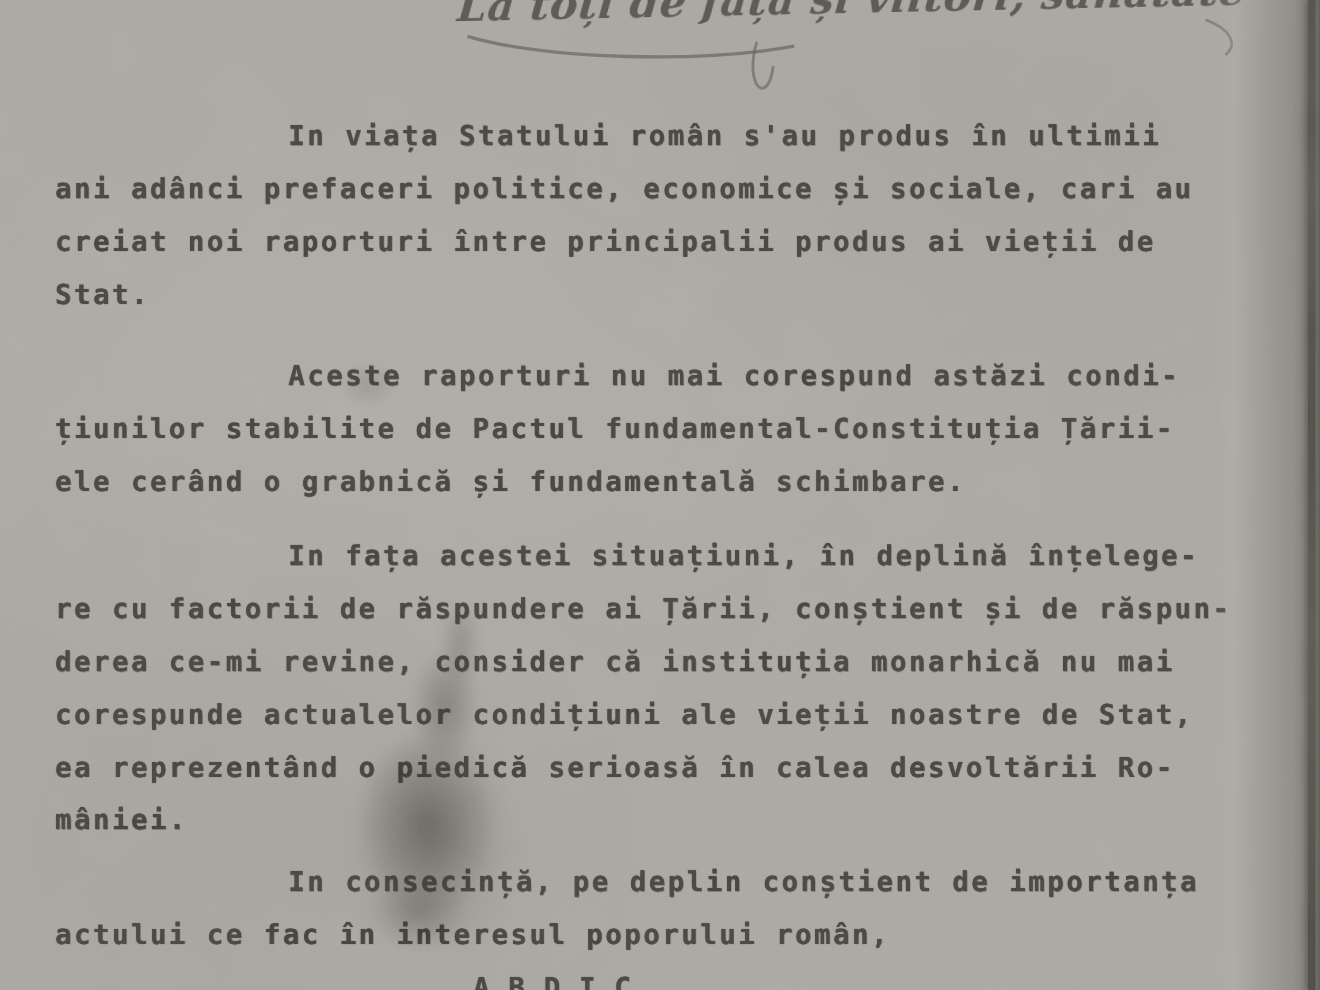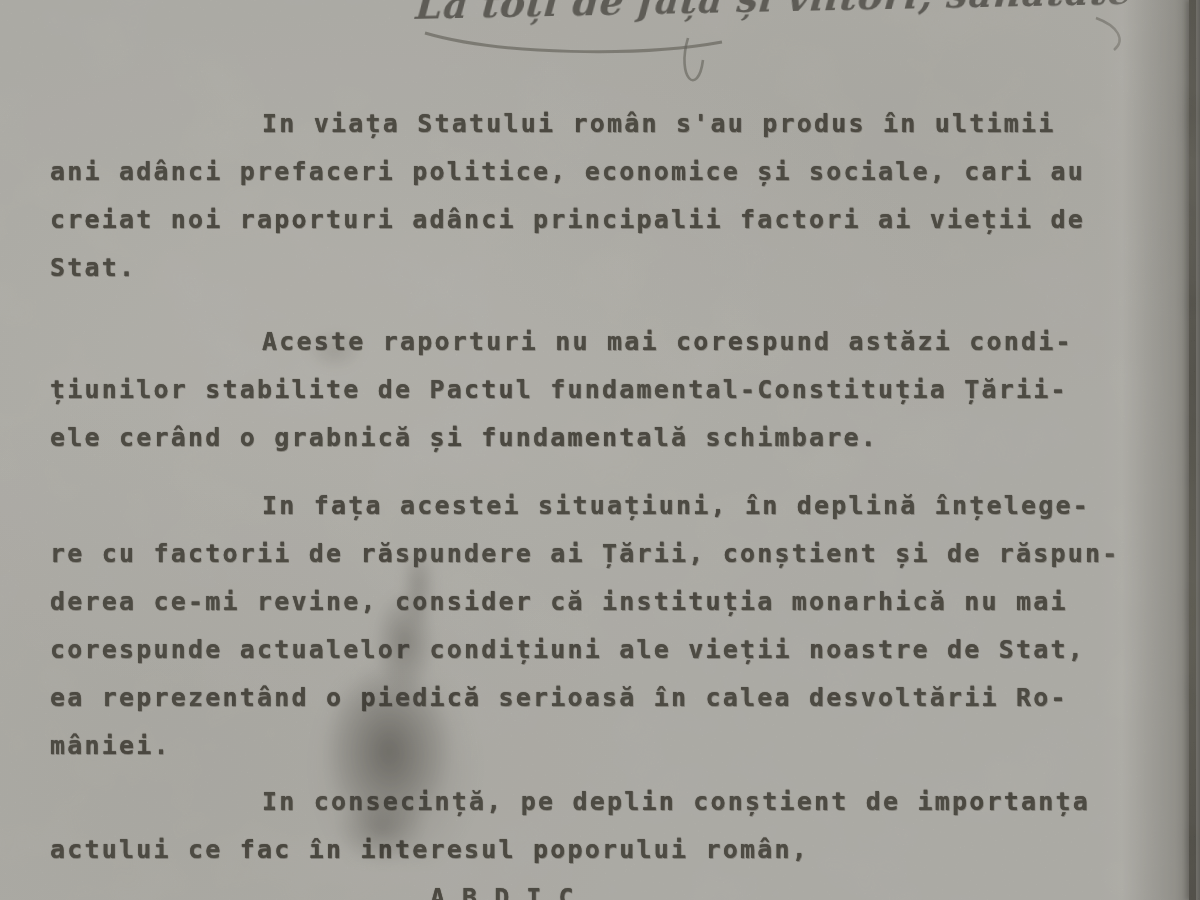--- a/index.html
+++ b/index.html
@@ -133,21 +133,21 @@
 
   <svg class="flourish" width="1200" height="130">
     <path d="M425 33 C 500 55, 640 57, 722 42" fill="none" stroke="#4a4841" stroke-width="3" opacity="0.65"></path>
     <path d="M688 38 C 676 78, 698 98, 703 60" fill="none" stroke="#4a4841" stroke-width="2.6" opacity="0.6"></path>
     <path d="M1096 18 C 1118 26, 1126 40, 1114 50" fill="none" stroke="#4a4841" stroke-width="2.4" opacity="0.55"></path>
   </svg>
 
   <div class="typed">
     <div class="para p1">In viața Statului român s'au produs în ultimii
 ani adânci prefaceri politice, economice și sociale, cari au
-creiat noi raporturi adânci principalii factori ai vieții de
+creiat noi raporturi între principalii produs ai vieții de
 Stat.</div>
     <div class="para p2">Aceste raporturi nu mai corespund astăzi condi-
 țiunilor stabilite de Pactul fundamental-Constituția Țării-
 ele cerând o grabnică și fundamentală schimbare.</div>
     <div class="para p3">In fața acestei situațiuni, în deplină înțelege-
 re cu factorii de răspundere ai Țării, conștient și de răspun-
 derea ce-mi revine, consider că instituția monarhică nu mai
 corespunde actualelor condițiuni ale vieții noastre de Stat,
 ea reprezentând o piedică serioasă în calea desvoltării Ro-
 mâniei.</div>

